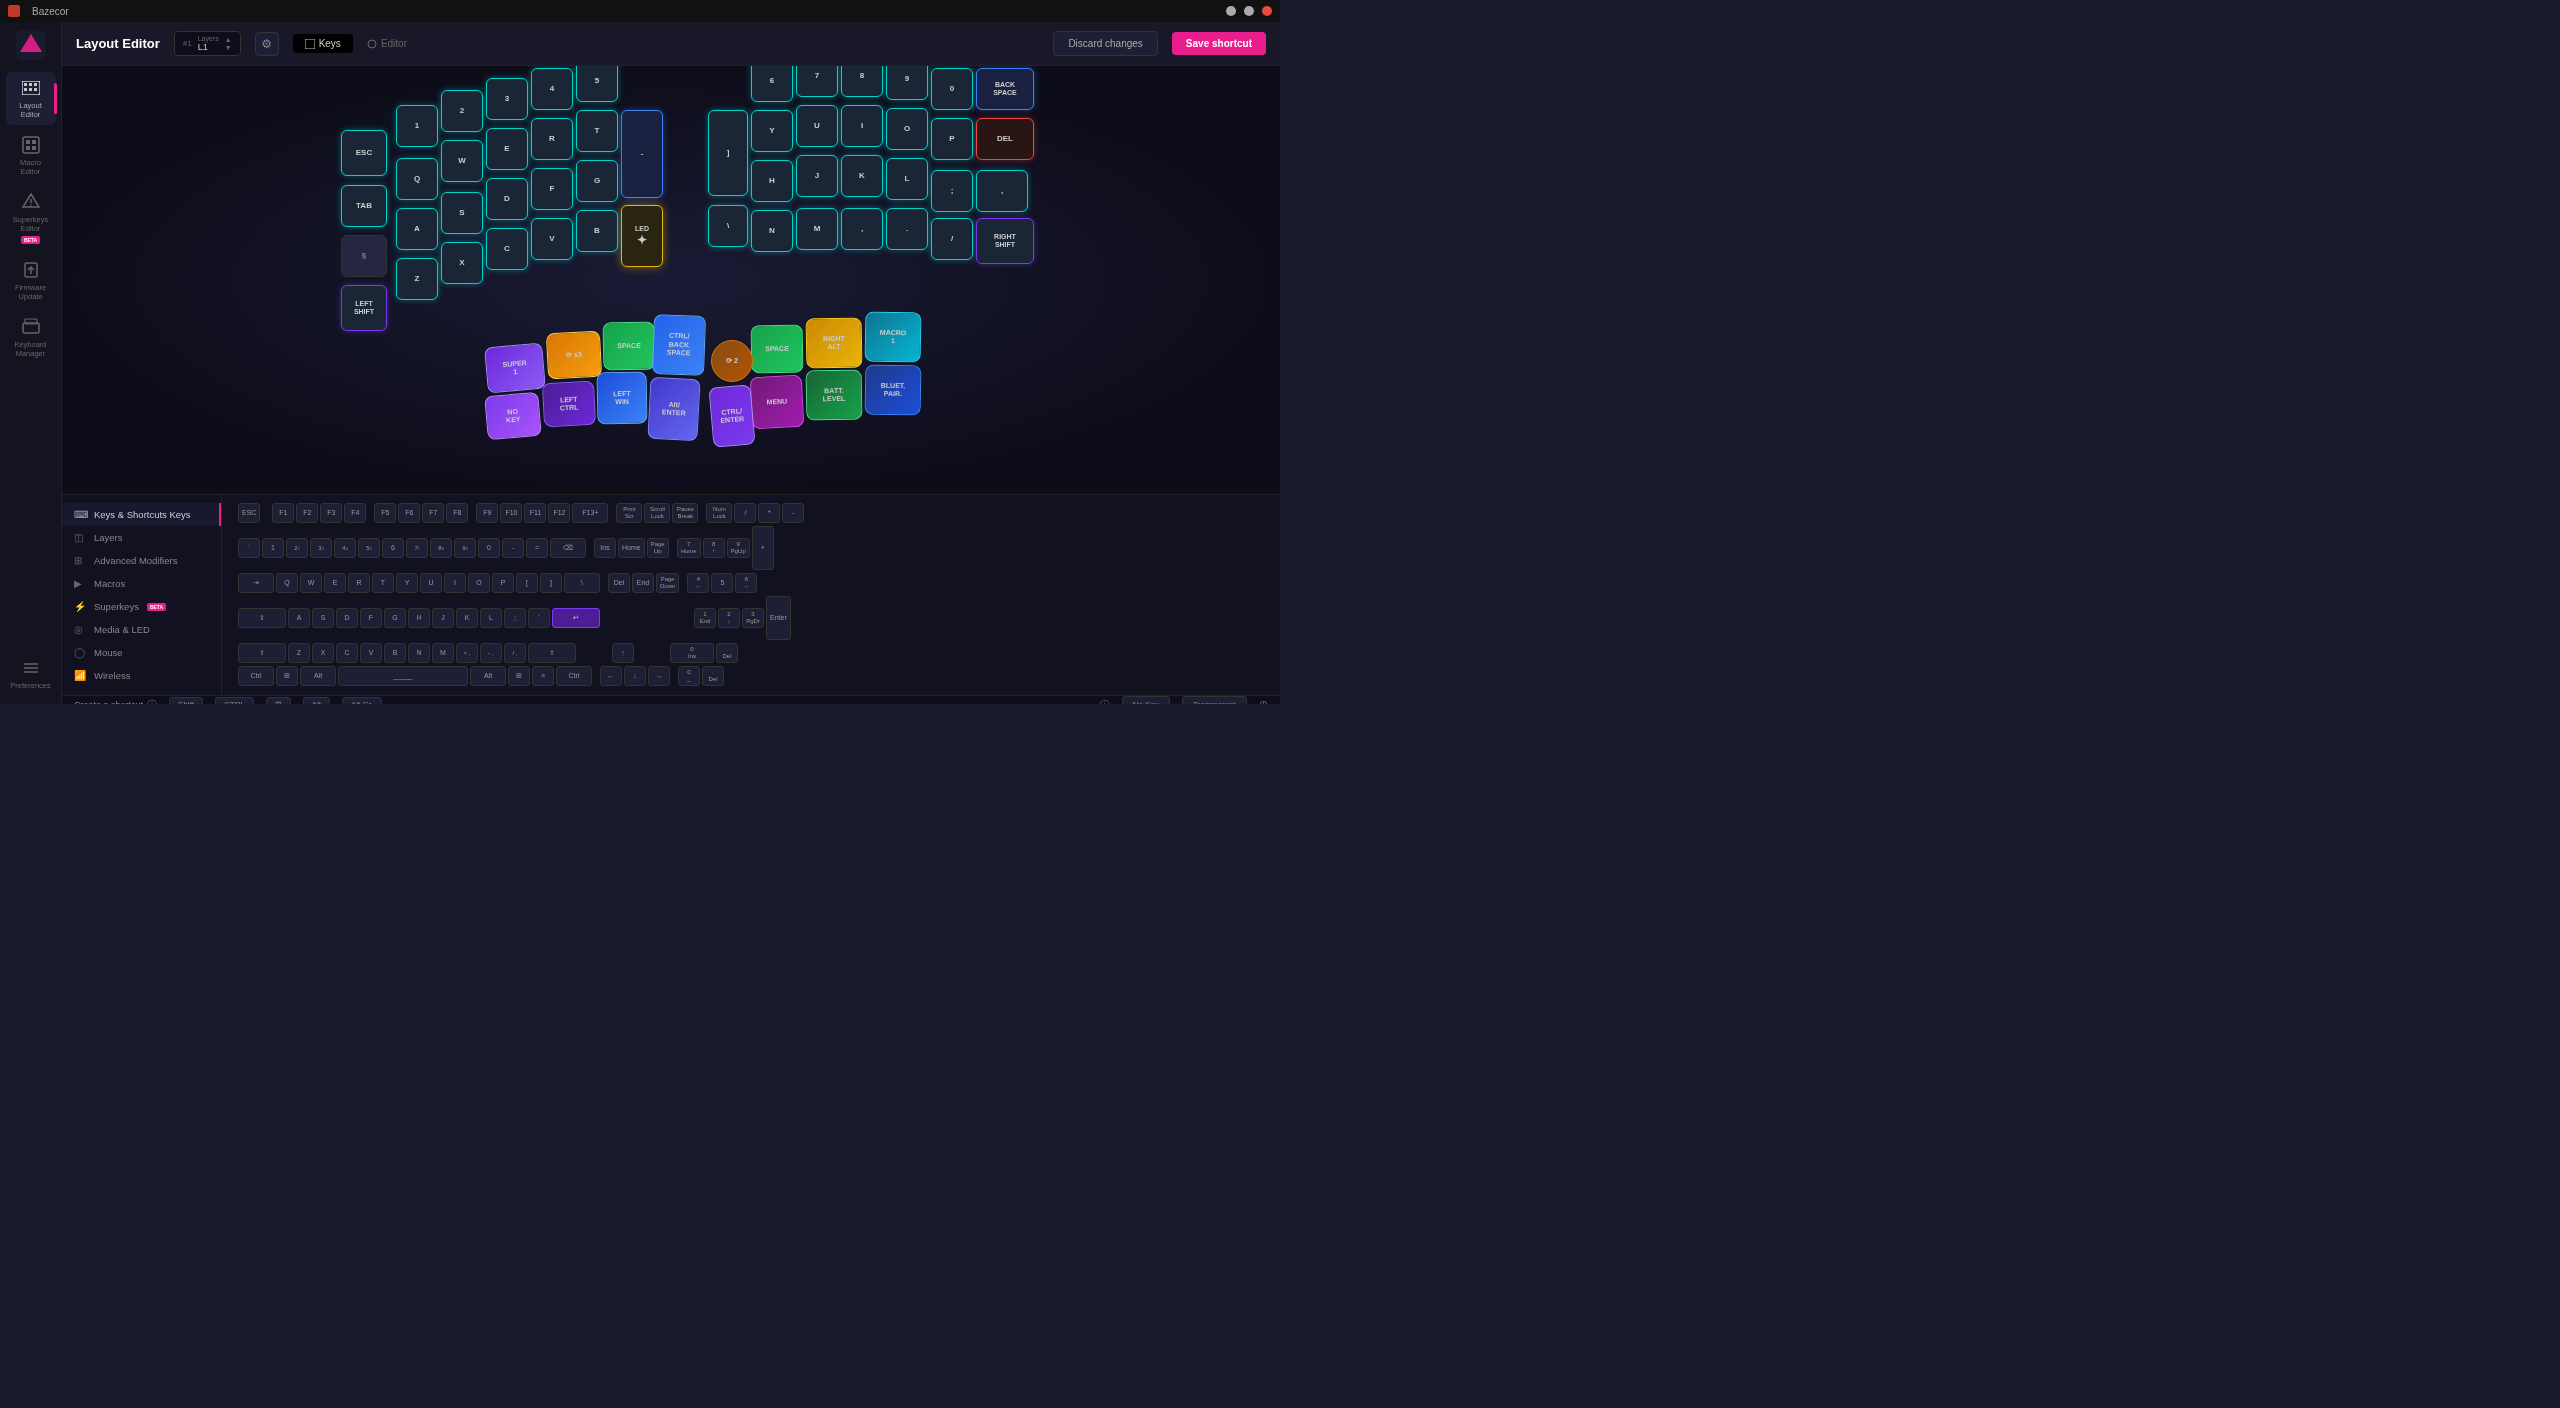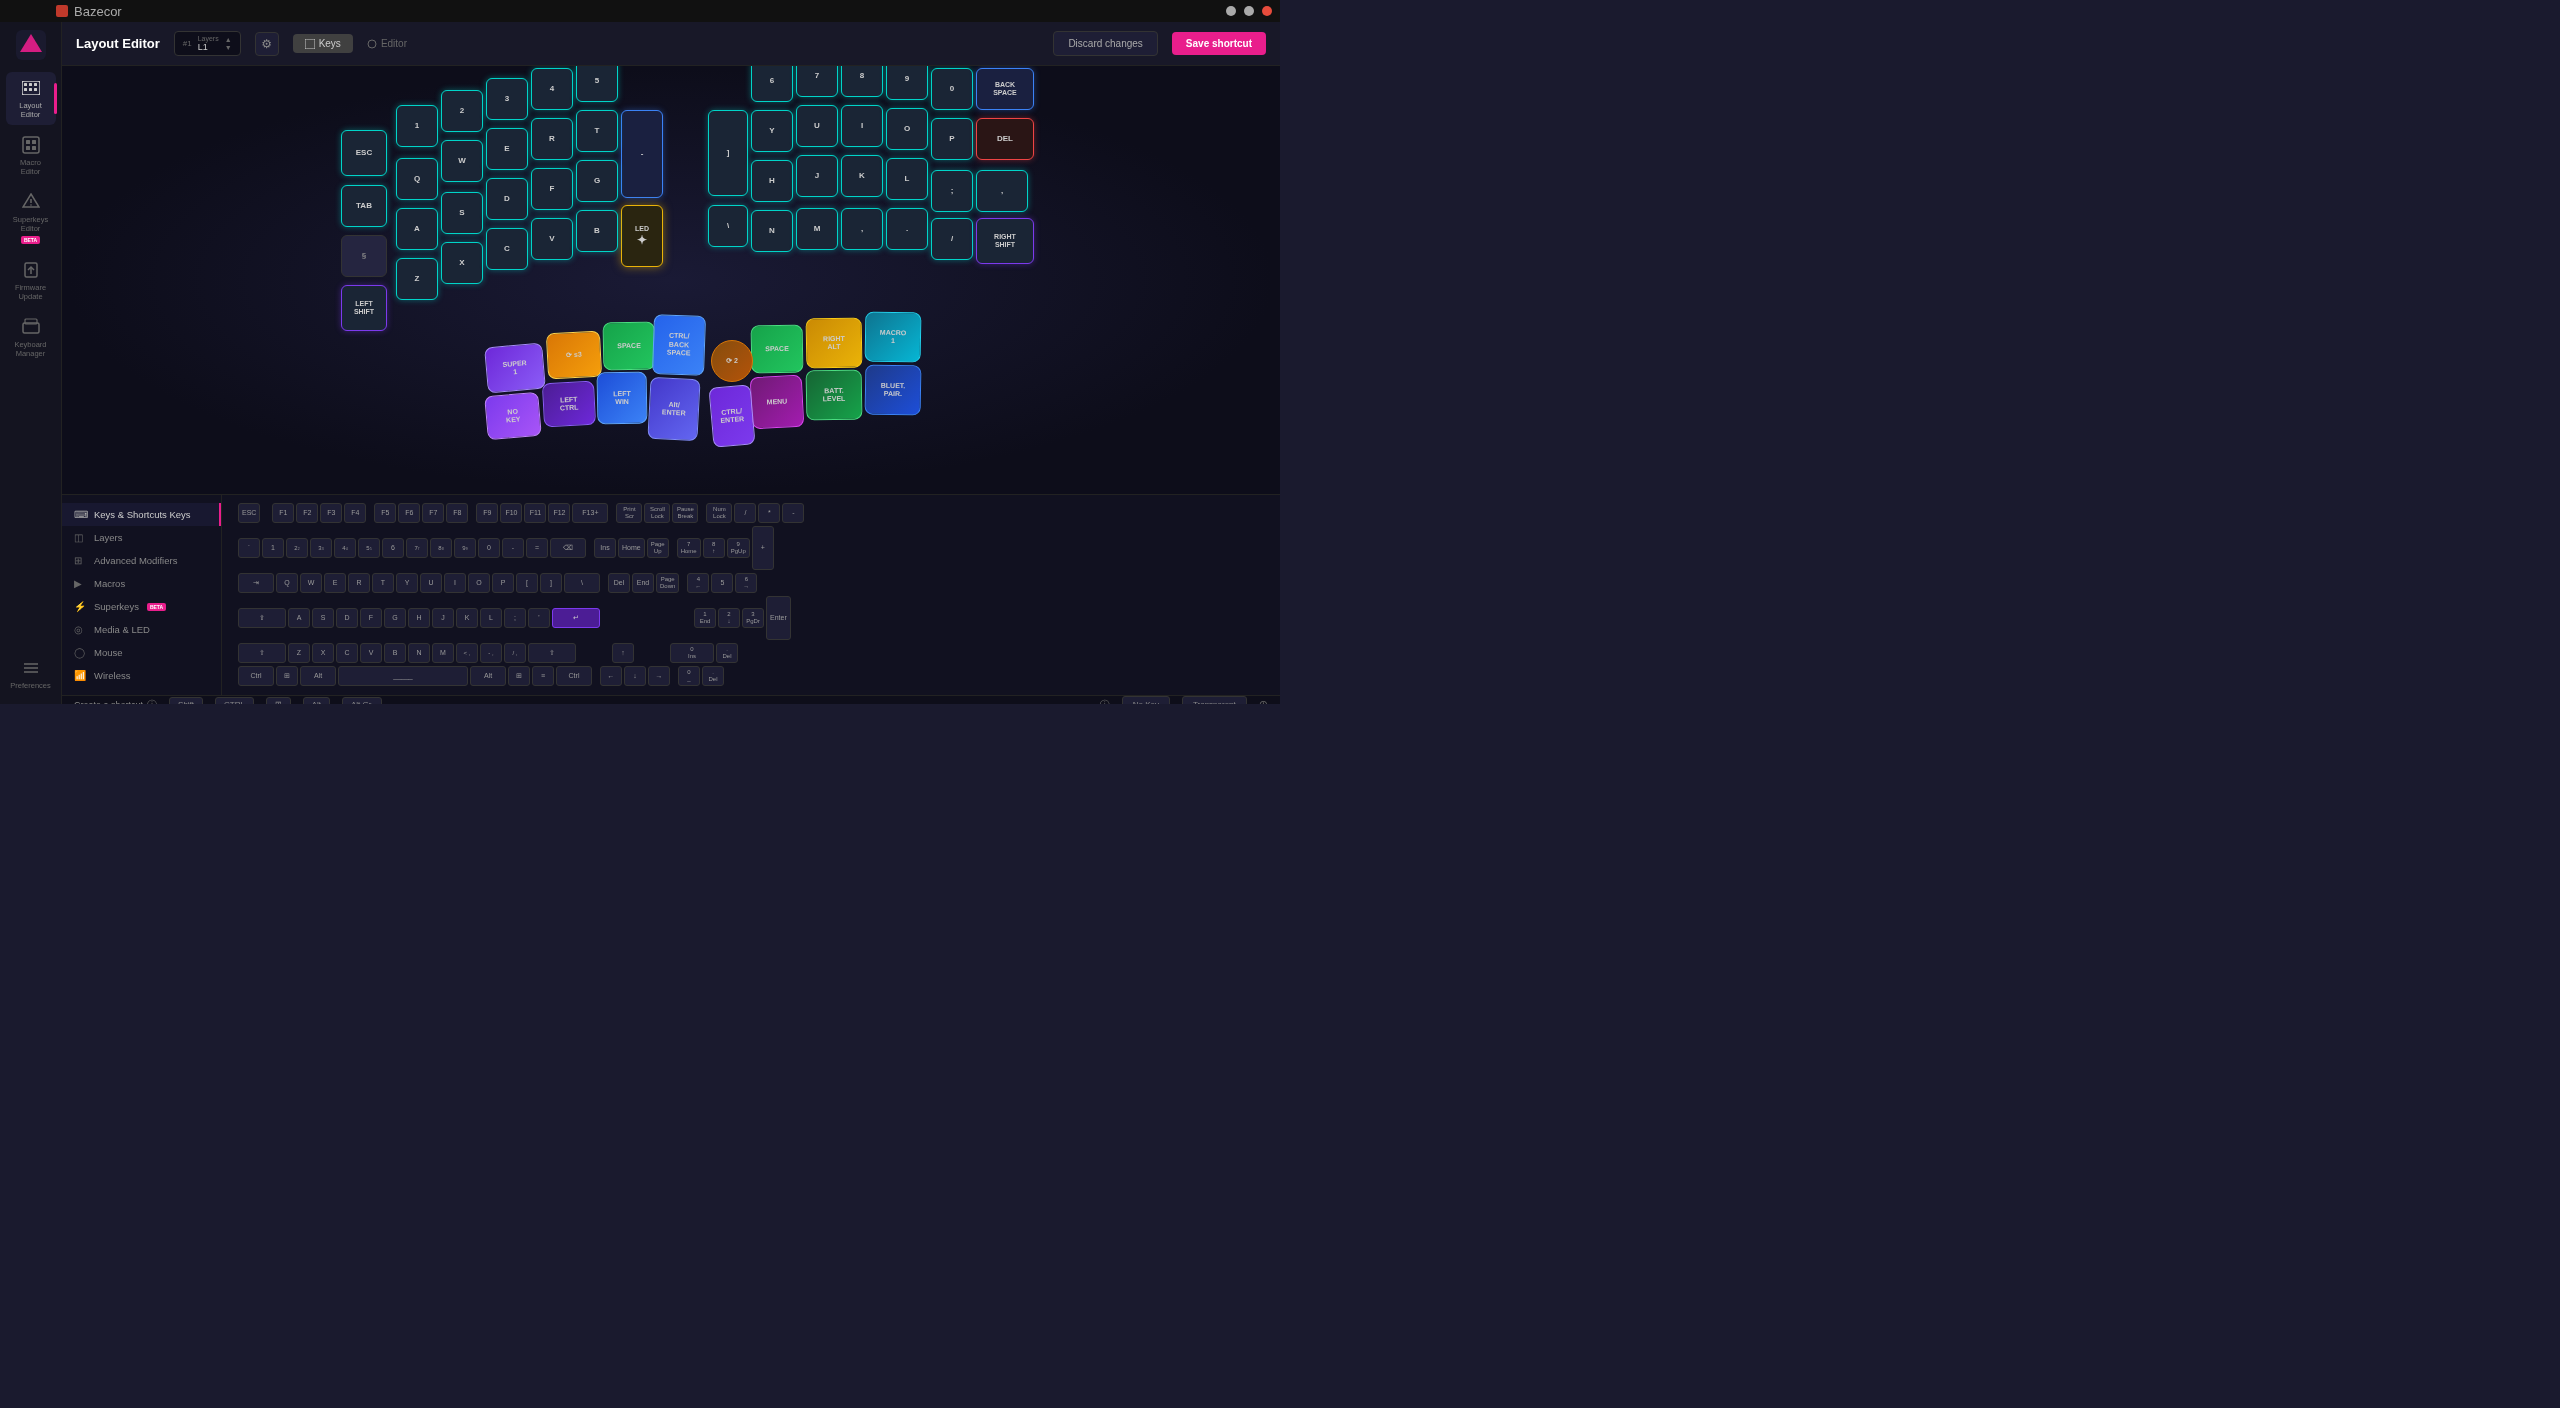--- a/index.html
+++ b/index.html
@@ -15,21 +15,21 @@
 
     
     .title-bar {
       height: 22px;
       background: #111;
       display: flex;
       align-items: center;
       justify-content: space-between;
       padding: 0 8px;
     }
-    .title-bar-left { display: flex; align-items: center; gap: 6px; color: #aaa; font-size: 13px; margin-left: 48px; }
+    .title-bar-left { display: flex; align-items: center; gap: 12px; color: #aaa; font-size: 10px; }
     .title-bar-logo { width: 12px; height: 12px; background: #c0392b; border-radius: 2px; display: flex; align-items: center; justify-content: center; }
     .title-bar-controls { display: flex; gap: 8px; }
     .title-bar-btn { width: 10px; height: 10px; border-radius: 50%; cursor: pointer; }
     .tb-min { background: #aaa; }
     .tb-max { background: #aaa; }
     .tb-close { background: #e74c3c; }
 
     
     .app-layout {
       display: flex;
@@ -158,21 +158,21 @@
       padding: 4px 12px;
       border-radius: 4px;
       font-size: 10px;
       cursor: pointer;
       display: flex;
       align-items: center;
       gap: 4px;
       border: none;
     }
     .tab-btn.active {
-      background: #404040;
+      background: #000000;
       color: #ccc;
     }
     .tab-btn.inactive {
       background: transparent;
       color: #666;
     }
     .top-bar-spacer { flex: 1; }
     .discard-btn {
       padding: 6px 14px;
       background: #1e1e35;

